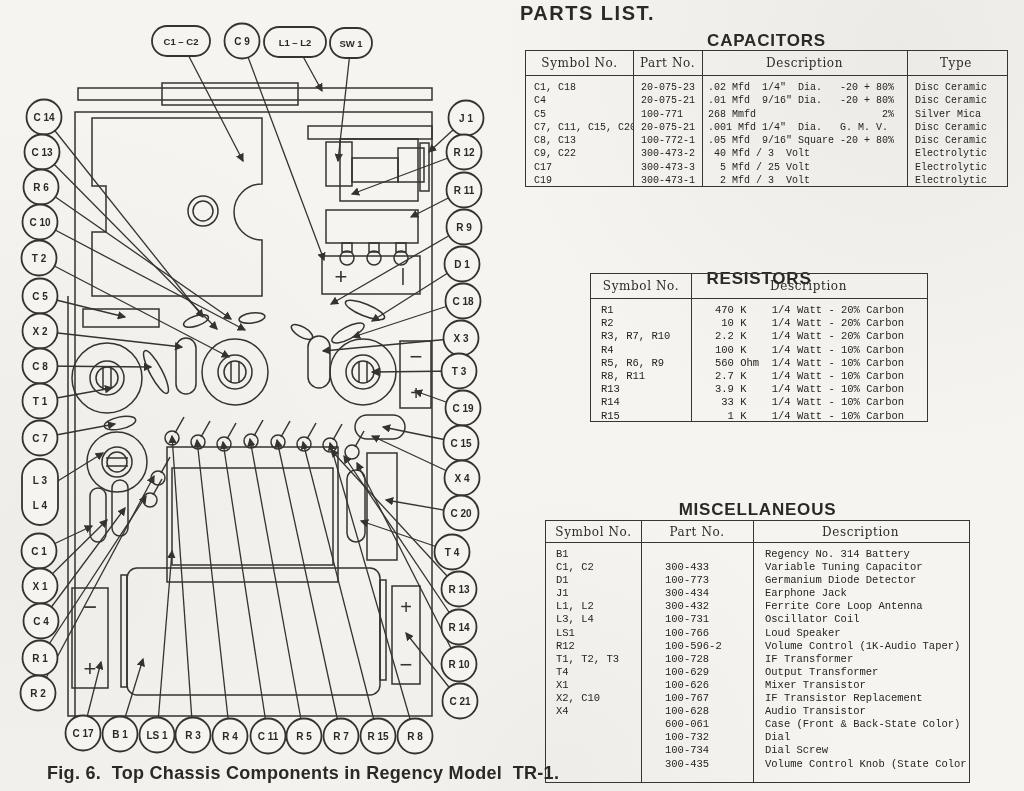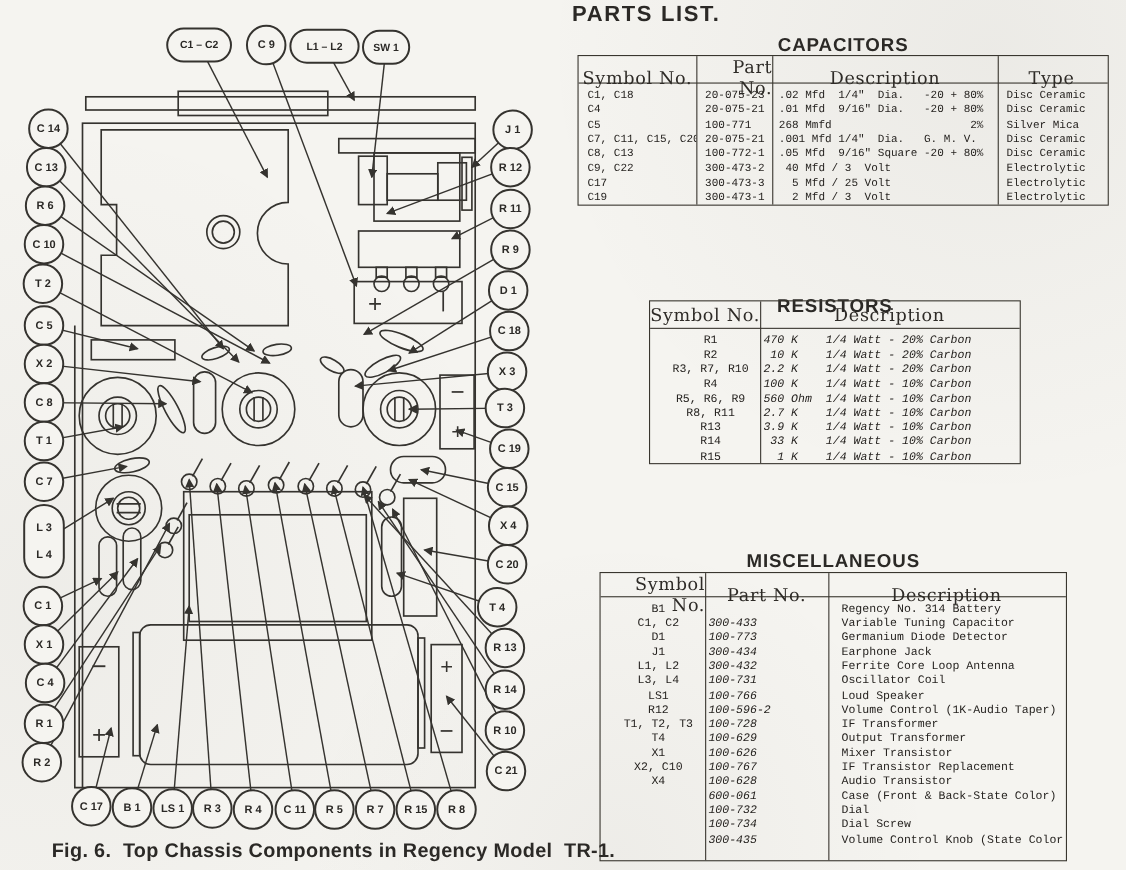--- a/index.html
+++ b/index.html
@@ -24,37 +24,37 @@
   #hd-cap{left:525px;top:31px;width:483px;}
   #hd-res{left:590px;top:269px;width:338px;}
   #hd-misc{left:545px;top:500px;width:425px;}
   .ptable{position:absolute;border:1.7px solid #39362f;box-sizing:border-box;}
   #cap-table {left:525px;top:50px;width:483px;height:137px;}
   #res-table {left:590px;top:273px;width:338px;height:149px;}
   #misc-table{left:545px;top:520px;width:425px;height:263px;}
   .vline{position:absolute;top:0;bottom:0;width:0;border-left:1.4px solid #39362f;}
   .thead{display:grid;border-bottom:1.4px solid #39362f;box-sizing:border-box;}
   .hc{display:flex;align-items:center;justify-content:center;
-      font-family:"DejaVu Serif",serif;font-size:16px;letter-spacing:0.6px;color:#2e2b27;text-align:right;}
+      font-family:"DejaVu Serif",serif;font-size:12px;letter-spacing:0.6px;color:#2e2b27;text-align:right;}
   .cap-grid {grid-template-columns:107px 69px 205px 98px;}
   .res-grid {grid-template-columns:100px 235px;}
   .misc-grid{grid-template-columns:95px 112px 215px;}
   #cap-head,#res-head{height:25px;}
   #misc-head{height:22px;}
   .trow{display:grid;}
   .trow:first-child .cell{padding-top:5px;}
   .cell{
     font-family:"Liberation Mono",monospace;white-space:pre;overflow:hidden;
     color:#262320;
   }
   #cap-table  .cell{font-size:10px;line-height:13.3px;}
   #res-table  .cell{font-size:10.5px;line-height:13.2px;}
   #misc-table .cell{font-size:10.5px;line-height:13.1px;}
-  .pl6{padding-left:6px;} .pl8{padding-left:8px;} .pl10{padding-left:10px;text-align:center;}
-  .pl12{padding-left:12px;} .pl14{padding-left:3px;font-style:italic;}
+  .pl6{padding-left:6px;} .pl8{padding-left:8px;} .pl10{padding-left:10px;}
+  .pl12{padding-left:12px;} .pl14{padding-left:24px;}
   .caption{
     position:absolute;left:47px;top:763px;font-size:18px;font-weight:bold;
     letter-spacing:0.3px;color:#2b2926;white-space:pre;
   }
 </style>
 </head>
 <body>
 
 <div class="page">
 

